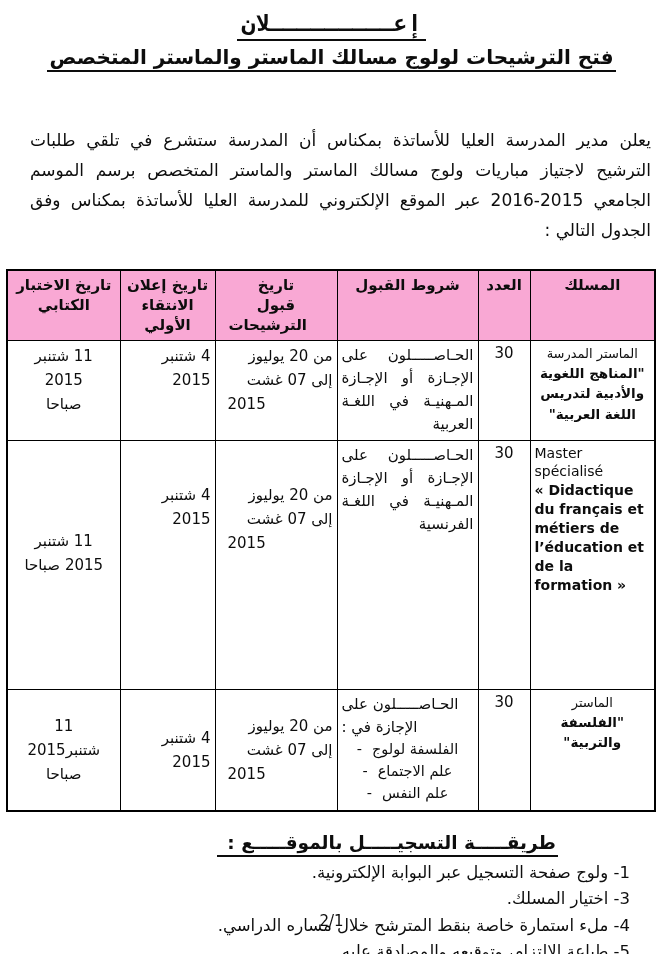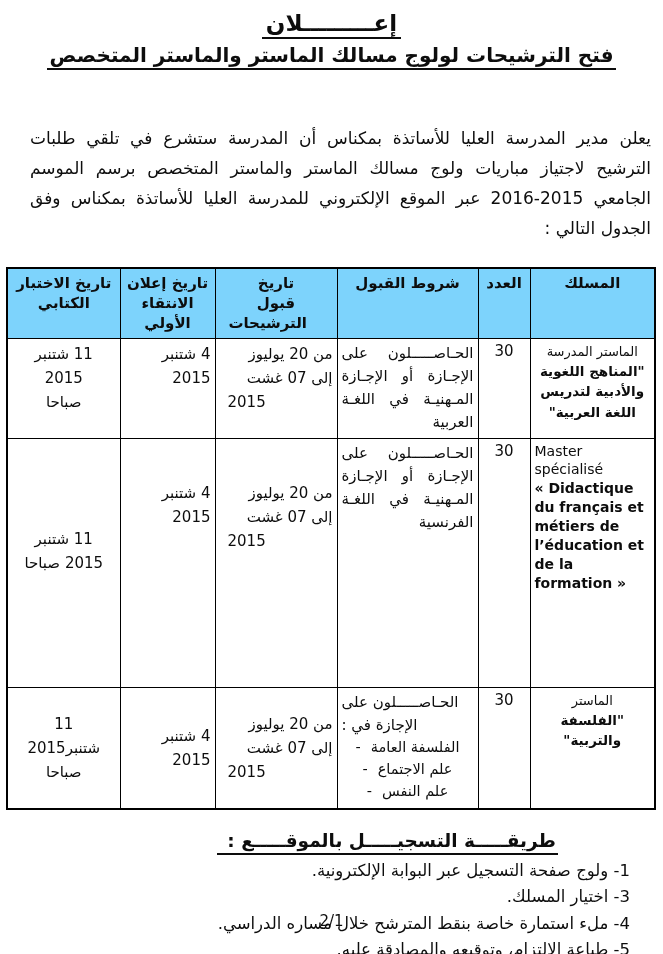--- a/index.html
+++ b/index.html
@@ -5,21 +5,21 @@
   html,body{margin:0;padding:0;}
   body{
     width:663px;height:954px;background:#ffffff;color:#0d0d0d;
     font-family:"DejaVu Sans",sans-serif;overflow:hidden;direction:rtl;
   }
   .page{position:relative;width:663px;height:954px;}
 
   
   .title-block{text-align:center;padding-top:10px;}
   .title-main{font-size:23px;font-weight:bold;line-height:1.2;}
-  .title-main span{border-bottom:2px solid #0d0d0d;padding:0 4px 1px 4px;}
+  .title-main span{border-bottom:2px solid #0d0d0d;padding:0 4px 1px 4px;font-family:Liberation Mono, monospace;}
   .title-sub{font-size:20px;font-weight:bold;margin-top:5px;}
   .title-sub span{border-bottom:2px solid #0d0d0d;padding:0 2px 1px 2px;}
 
   
   .intro{
     margin:56px 12px 0 30px;font-size:17px;line-height:30px;
     text-align:justify;text-justify:inter-word;
   }
 
   
@@ -28,21 +28,21 @@
     margin:24px 7px 0 0;border:2px solid #000;
   }
   table.sched col.c-track{width:125px;}
   table.sched col.c-num{width:52px;}
   table.sched col.c-cond{width:141px;}
   table.sched col.c-app{width:122px;}
   table.sched col.c-sel{width:95px;}
   table.sched col.c-exam{width:113px;}
   table.sched th,table.sched td{border:1px solid #000;padding:3px 4px;vertical-align:top;}
   table.sched th{
-    background:#7dd3fc;font-weight:bold;font-size:15px;text-align:center;
+    background:#f9a8d4;font-weight:bold;font-size:15px;text-align:center;
     height:62px;line-height:1.35;padding-top:4px;
   }
   table.sched th .hw{display:inline-block;}
   th.h-app .hw{max-width:62px;}
   th.h-sel .hw{max-width:84px;}
   th.h-exam .hw{max-width:104px;}
   tr.r1>td{height:92px;}
   tr.r2>td{height:157px;}
   tr.r3>td{height:114px;}
 
@@ -154,21 +154,21 @@
       <tr class="r3">
         <td class="track">
           <div>الماستر</div>
           <div class="track-name">"الفلسفة والتربية"</div>
         </td>
         <td class="seats">30</td>
         <td class="cond">
           <div class="cond-intro">الحـاصـــــلون على الإجازة في :</div>
           <div class="cond-item">
               <span class="dash">-</span>
-              <span>الفلسفة العامة</span>
+              <span>الفلسفة لولوج</span>
             </div>
           <div class="cond-item">
               <span class="dash">-</span>
               <span>علم الاجتماع</span>
             </div>
           <div class="cond-item">
               <span class="dash">-</span>
               <span>علم النفس</span>
             </div>
         </td>

